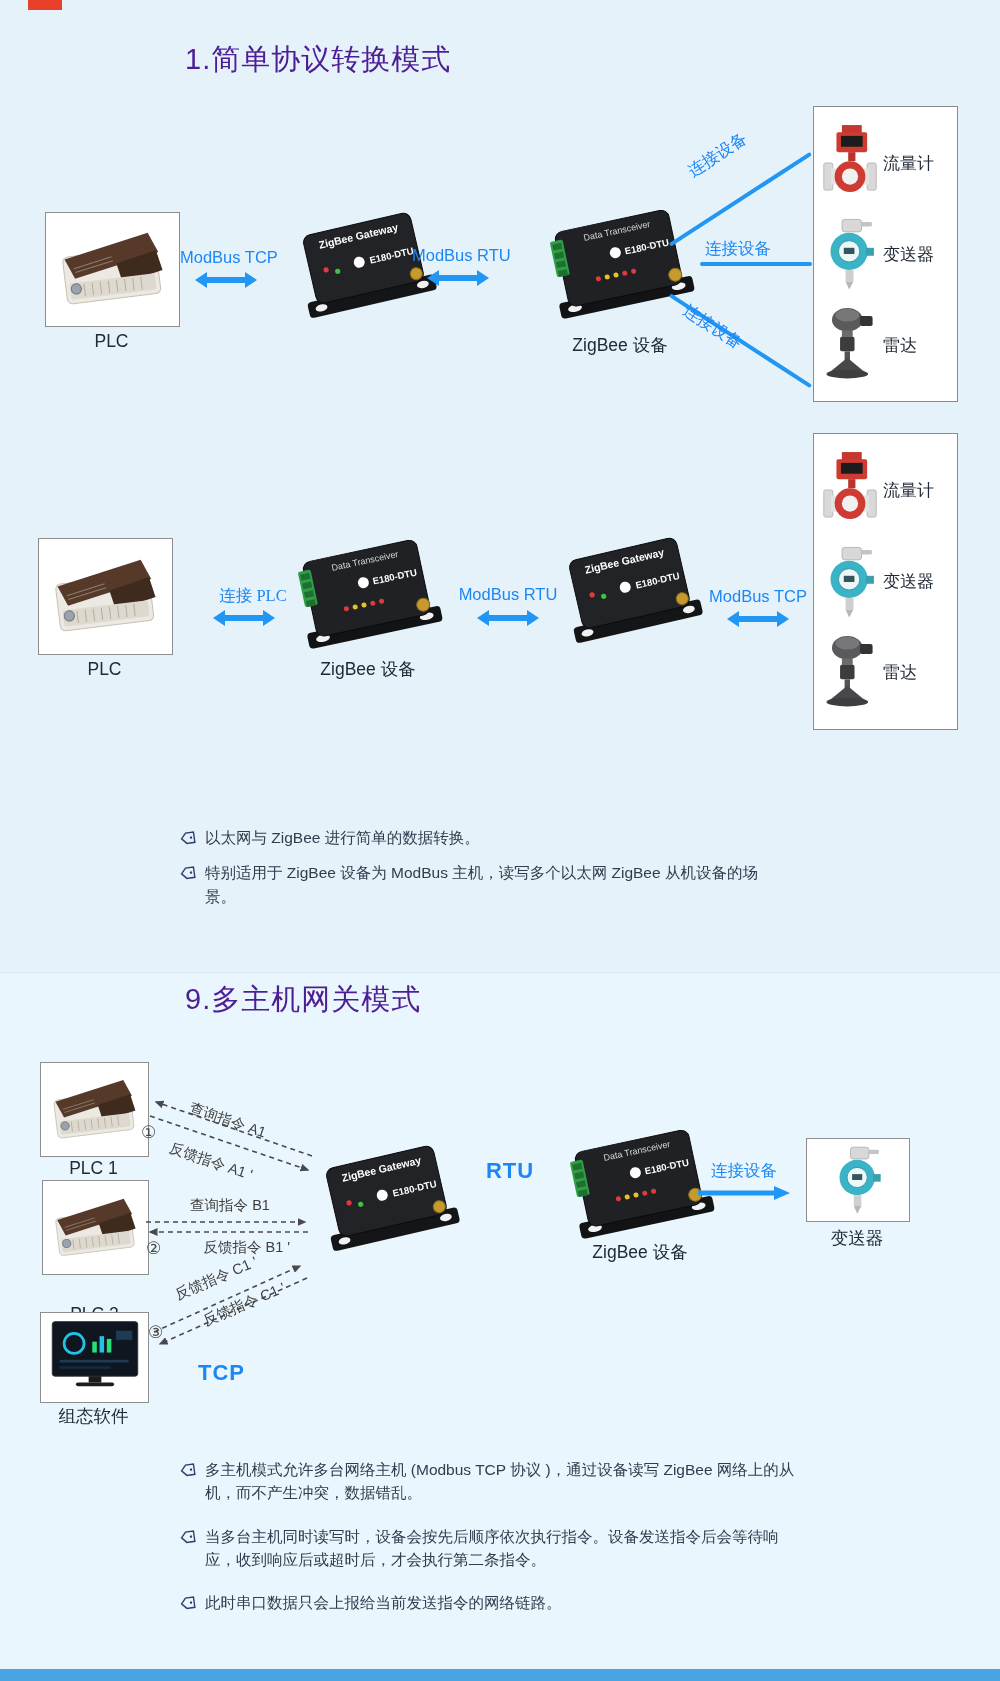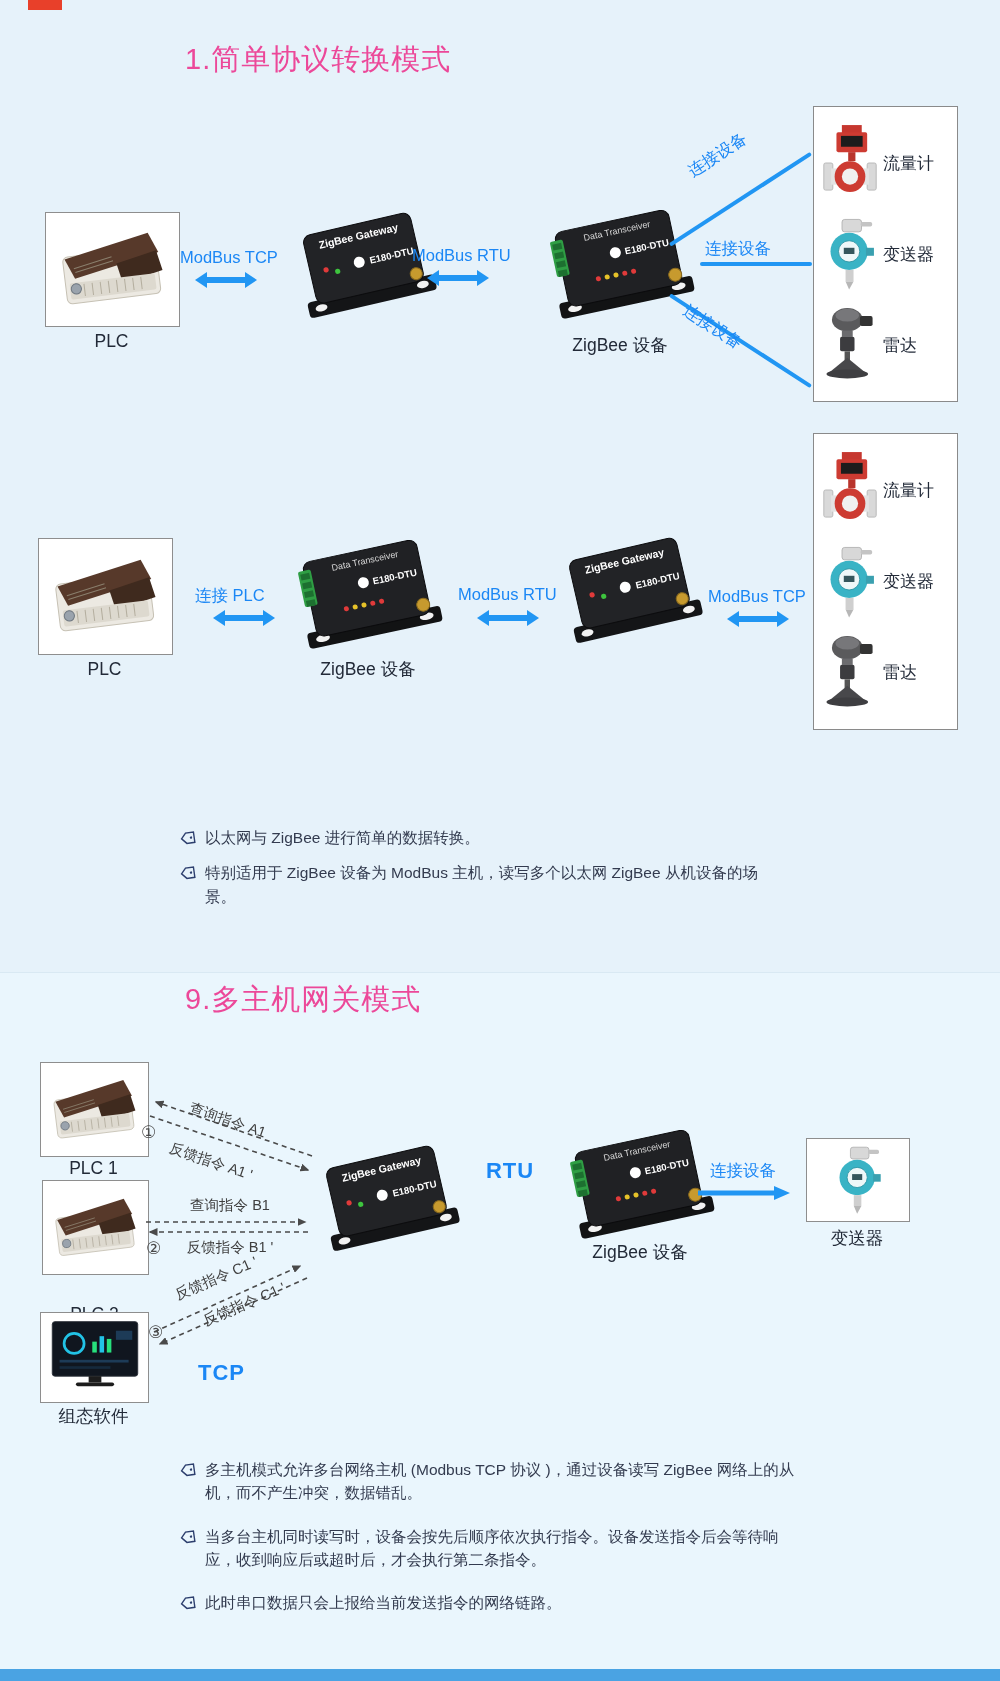--- a/index.html
+++ b/index.html
@@ -3,22 +3,22 @@
 <meta charset="utf-8">
 <style>
   html,body{margin:0;padding:0;}
   body{font-family:"Liberation Sans","DejaVu Sans",sans-serif;background:#fff;}
   #canvas{position:relative;width:1000px;height:1681px;overflow:hidden;background:#fff;}
   .abs{position:absolute;}
   .sec1-bg{left:0;top:0;width:1000px;height:972px;background:#e6f2fa;}
   .sec2-bg{left:0;top:972px;width:1000px;height:697px;background:#eaf6fd;border-top:1px solid #d9e9f3;}
   .footer-bar{left:0;top:1669px;width:1000px;height:12px;background:#4aa3e3;}
   .ribbon{left:28px;top:0;width:34px;height:10px;background:#e8402a;}
-  .title{font-size:29px;color:#ec4899;letter-spacing:1px;white-space:nowrap;}
-  .blue-label{color:#1b87f5;font-size:16.5px;white-space:nowrap;}
+  .title{font-size:29px;color:#4c1d95;letter-spacing:1px;white-space:nowrap;}
+  .blue-label{color:#1b87f5;font-size:16.5px;text-align:center;white-space:nowrap;}
   .blue-label-big{color:#1b87f5;font-size:22px;font-weight:bold;letter-spacing:1px;text-align:center;white-space:nowrap;}
   .dev-label{color:#222a38;font-size:17.5px;text-align:center;white-space:nowrap;}
   .imgbox{background:#fff;border:1px solid #8e8e8e;display:flex;align-items:center;justify-content:center;}
   .panel{background:#fff;border:1px solid #8a8a8a;display:flex;flex-direction:column;justify-content:space-evenly;box-sizing:border-box;padding:4px 2px;}
   .panel-row{display:flex;align-items:center;gap:5px;padding-left:6px;}
   .panel-row .dev-label{font-size:17px;}
   .conn{height:4px;background:#2196f3;border-radius:2px;transform-origin:left center;}
   .conn-label{color:#1b87f5;font-size:16.5px;white-space:nowrap;transform-origin:left center;}
   .arrow-note{color:#3f3f3f;font-size:14.5px;white-space:nowrap;transform-origin:left center;text-align:center;}
   .circ-num{color:#4a4a4a;font-size:17px;}
@@ -207,21 +207,21 @@
     </div>
   </div>
 
   <div class="abs imgbox" style="left:38px;top:538px;width:133px;height:115px;">
     <svg width="124" height="97">
         <use href="#sym-plc"></use>
       </svg>
   </div>
   <div class="abs dev-label" style="left:38px;top:659px;width:133px;">PLC</div>
 
-  <div class="abs blue-label" style="left:195px;top:585px;width:96px;">连接 PLC</div>
+  <div class="abs blue-label" style="left:205px;top:585px;width:96px;font-family:Liberation Serif, serif;">连接 PLC</div>
   <svg class="abs" style="left:213px;top:610px;" width="62" height="16">
     <path d="M0 8 L12 0 L12 5 L50 5 L50 0 L62 8 L50 16 L50 11 L12 11 L12 16 Z" fill="#2196f3"></path>
   </svg>
 
   <svg class="abs" style="left:288px;top:530px;" width="160" height="130">
       <use href="#sym-dtu"></use>
     </svg>
   <div class="abs dev-label" style="left:313px;top:657px;width:110px;">ZigBee 设备</div>
 
   <div class="abs blue-label" style="left:458px;top:585px;width:100px;">ModBus RTU</div>
@@ -310,21 +310,21 @@
   <div class="abs circ-num" style="left:141px;top:1122px;">①</div>
   <div class="abs arrow-note" style="left:190px;top:1098px;transform:rotate(19deg);">查询指令 A1</div>
   <div class="abs arrow-note" style="left:170px;top:1138px;transform:rotate(19deg);">反馈指令 A1 '</div>
 
   <svg class="abs" style="left:142px;top:1216px;" width="175" height="24">
     <line x1="4" y1="6" x2="163" y2="6" stroke="#4a4a4a" stroke-width="1.6" stroke-dasharray="5 4" marker-end="url(#ah)"></line>
     <line x1="166" y1="16" x2="8" y2="16" stroke="#4a4a4a" stroke-width="1.6" stroke-dasharray="5 4" marker-end="url(#ah)"></line>
   </svg>
   <div class="abs circ-num" style="left:146px;top:1238px;">②</div>
   <div class="abs arrow-note" style="left:170px;top:1196px;width:120px;">查询指令 B1</div>
-  <div class="abs arrow-note" style="left:170px;top:1238px;width:120px;">反馈指令 B1 '</div>
+  <div class="abs arrow-note" style="left:170px;top:1238px;width:120px;text-align:right;">反馈指令 B1 '</div>
 
   <svg class="abs" style="left:142px;top:1256px;" width="175" height="90">
     <line x1="12" y1="76" x2="158" y2="10" stroke="#4a4a4a" stroke-width="1.6" stroke-dasharray="5 4" marker-end="url(#ah)"></line>
     <line x1="165" y1="22" x2="18" y2="88" stroke="#4a4a4a" stroke-width="1.6" stroke-dasharray="5 4" marker-end="url(#ah)"></line>
   </svg>
   <div class="abs circ-num" style="left:148px;top:1322px;">③</div>
   <div class="abs arrow-note" style="left:176px;top:1286px;transform:rotate(-23deg);">反馈指令 C1 '</div>
   <div class="abs arrow-note" style="left:204px;top:1312px;transform:rotate(-23deg);">反馈指令 C1 '</div>
 
   <div class="abs blue-label-big" style="left:198px;top:1360px;width:70px;text-align:left;">TCP</div>

